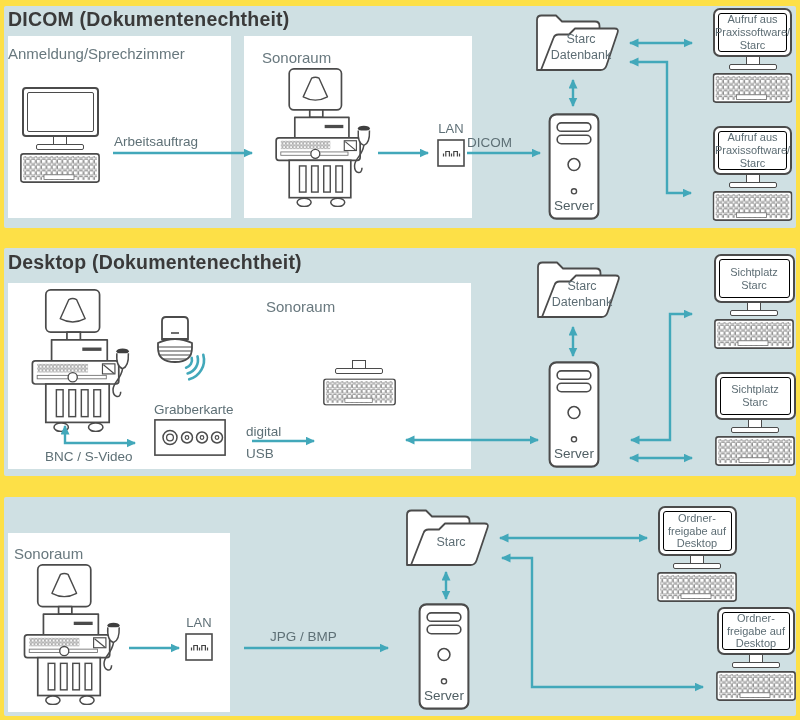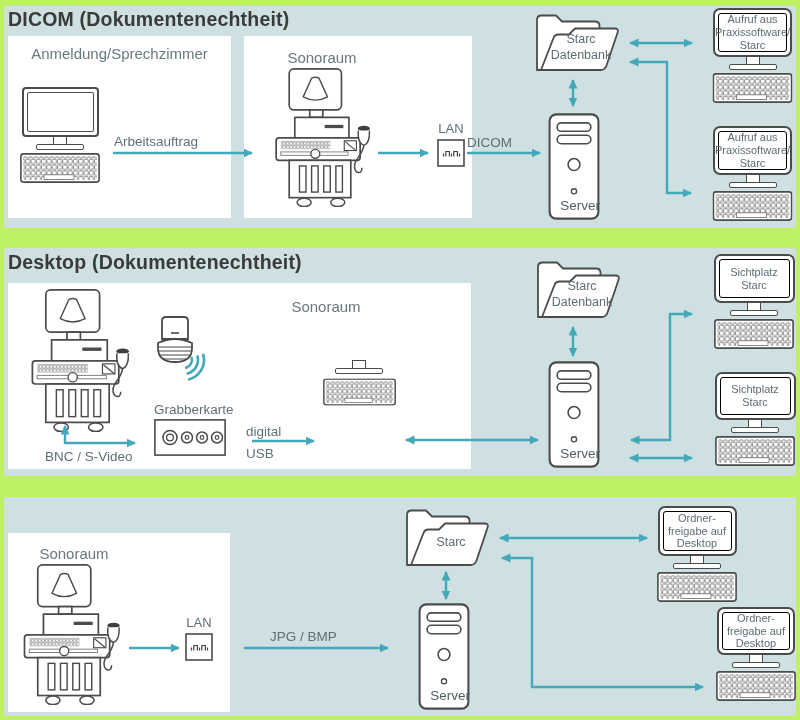--- a/index.html
+++ b/index.html
@@ -1,36 +1,36 @@
 <!DOCTYPE html>
 <html><head>
 <meta charset="utf-8">
 <style>
   html,body{margin:0;padding:0;background:#fff;}
-  #stage{position:relative;width:800px;height:720px;background:#bef264;overflow:hidden;
+  #stage{position:relative;width:800px;height:720px;background:#fde047;overflow:hidden;
          font-family:"Liberation Sans","DejaVu Sans",sans-serif;}
   .abs{position:absolute;}
   .panel{position:absolute;left:4px;width:792px;background:#cfe0e3;border-radius:2px;}
   .panel-title{position:absolute;font-size:19.5px;font-weight:bold;color:#3a3a3a;letter-spacing:.2px;}
   .room{position:absolute;background:#fff;}
-  .room-label{position:absolute;font-size:15px;color:#68787e;text-align:center;}
+  .room-label{position:absolute;font-size:15px;color:#68787e;}
   .lbl{position:absolute;font-size:13.5px;color:#5e7076;}
   .ctr{text-align:left;}
   .ws{position:absolute;display:flex;flex-direction:column;align-items:center;}
   .ws-mon{border:2px solid #4b4b4b;border-radius:7px;background:#fff;padding:3px;box-sizing:border-box;}
   .ws-screen{border:1px solid #000000;border-radius:3px;height:100%;box-sizing:border-box;display:flex;
              align-items:center;justify-content:center;text-align:center;font-size:11px;line-height:1.18;
              color:#5d6d74;white-space:pre-line;}
   .pc-mon{border:2.5px solid #4b4b4b;border-radius:4px;background:#fff;padding:3px;box-sizing:border-box;}
   .pc-screen{border:1.5px solid #4b4b4b;border-radius:2px;height:100%;box-sizing:border-box;}
   .ws-neck{width:12px;height:7px;background:#fff;border:1.8px solid #4b4b4b;border-bottom:none;margin-top:-1px;}
   .ws-base{width:46px;height:4px;background:#fff;border:1.8px solid #4b4b4b;border-radius:2px;margin-top:0;}
   .kb{margin-top:3px;}
   .server{position:absolute;}
-  .server-label{position:absolute;bottom:7px;left:0;width:100%;text-align:right;font-size:13.5px;color:#4f5e63;}
+  .server-label{position:absolute;bottom:7px;left:0;width:100%;text-align:center;font-size:13.5px;color:#4f5e63;}
   .folder{position:absolute;width:90px;height:66px;}
   .folder-label{position:absolute;left:22px;top:23px;width:58px;height:36px;display:flex;align-items:center;
                 justify-content:center;text-align:center;font-size:12.5px;line-height:1.25;color:#5d6d74;
                 white-space:pre-line;}
   .lan{position:absolute;width:36px;display:flex;flex-direction:column;align-items:center;}
   .lan-label{font-size:13px;color:#5f7077;margin-bottom:3px;}
   svg{display:block;}
 </style>
 </head>
 <body>

